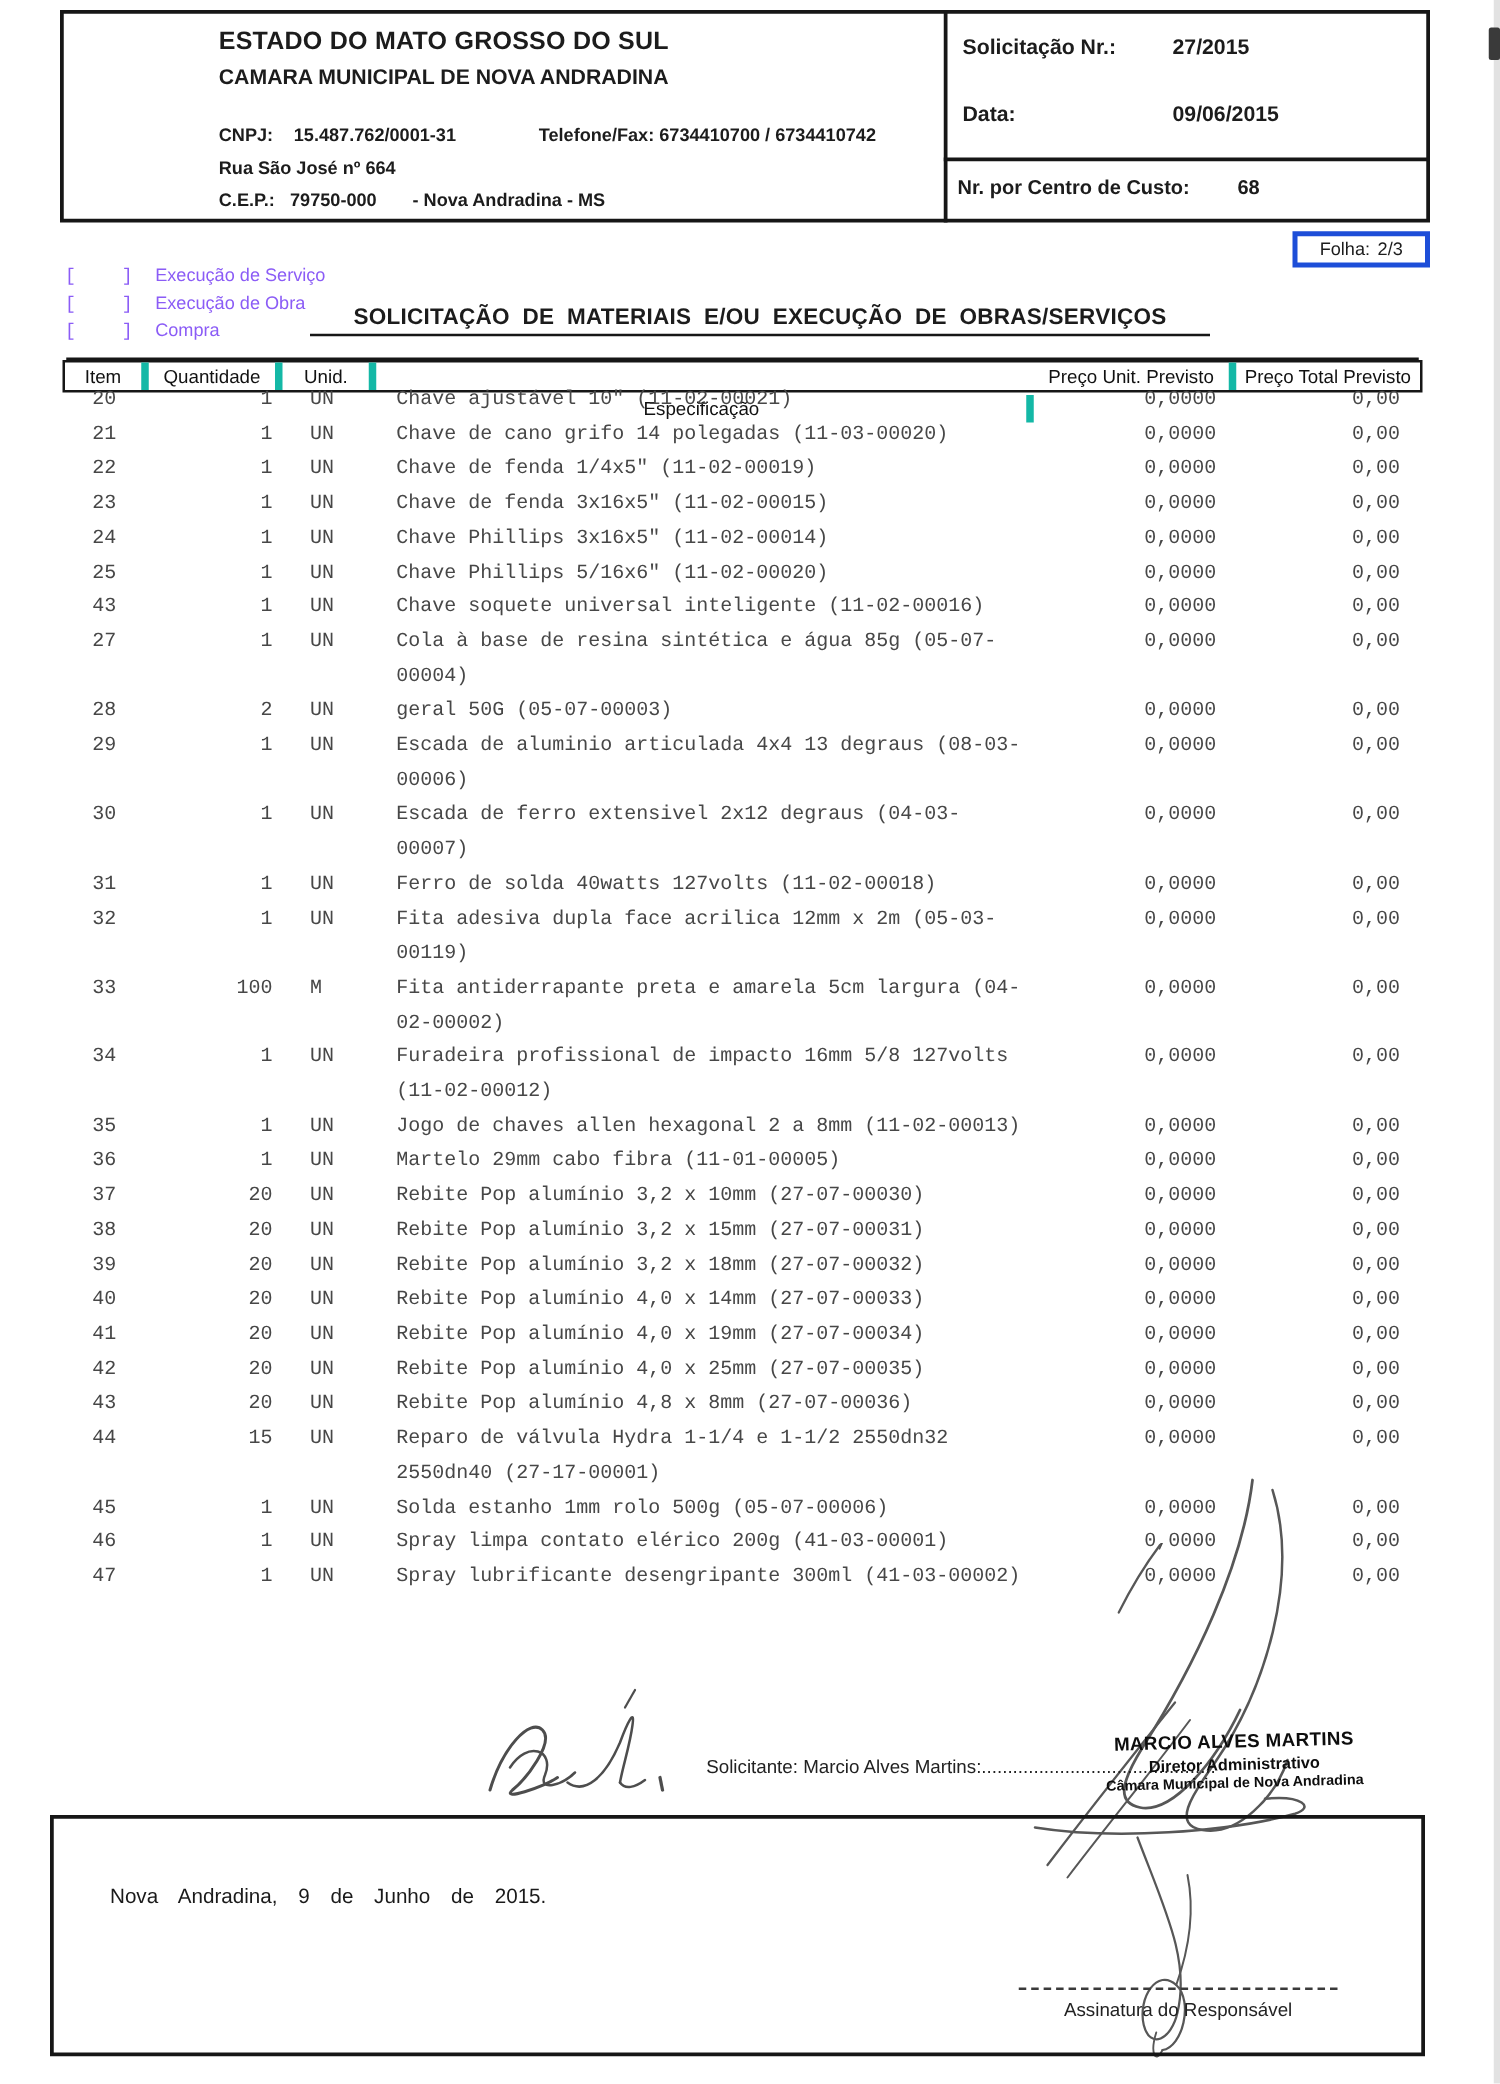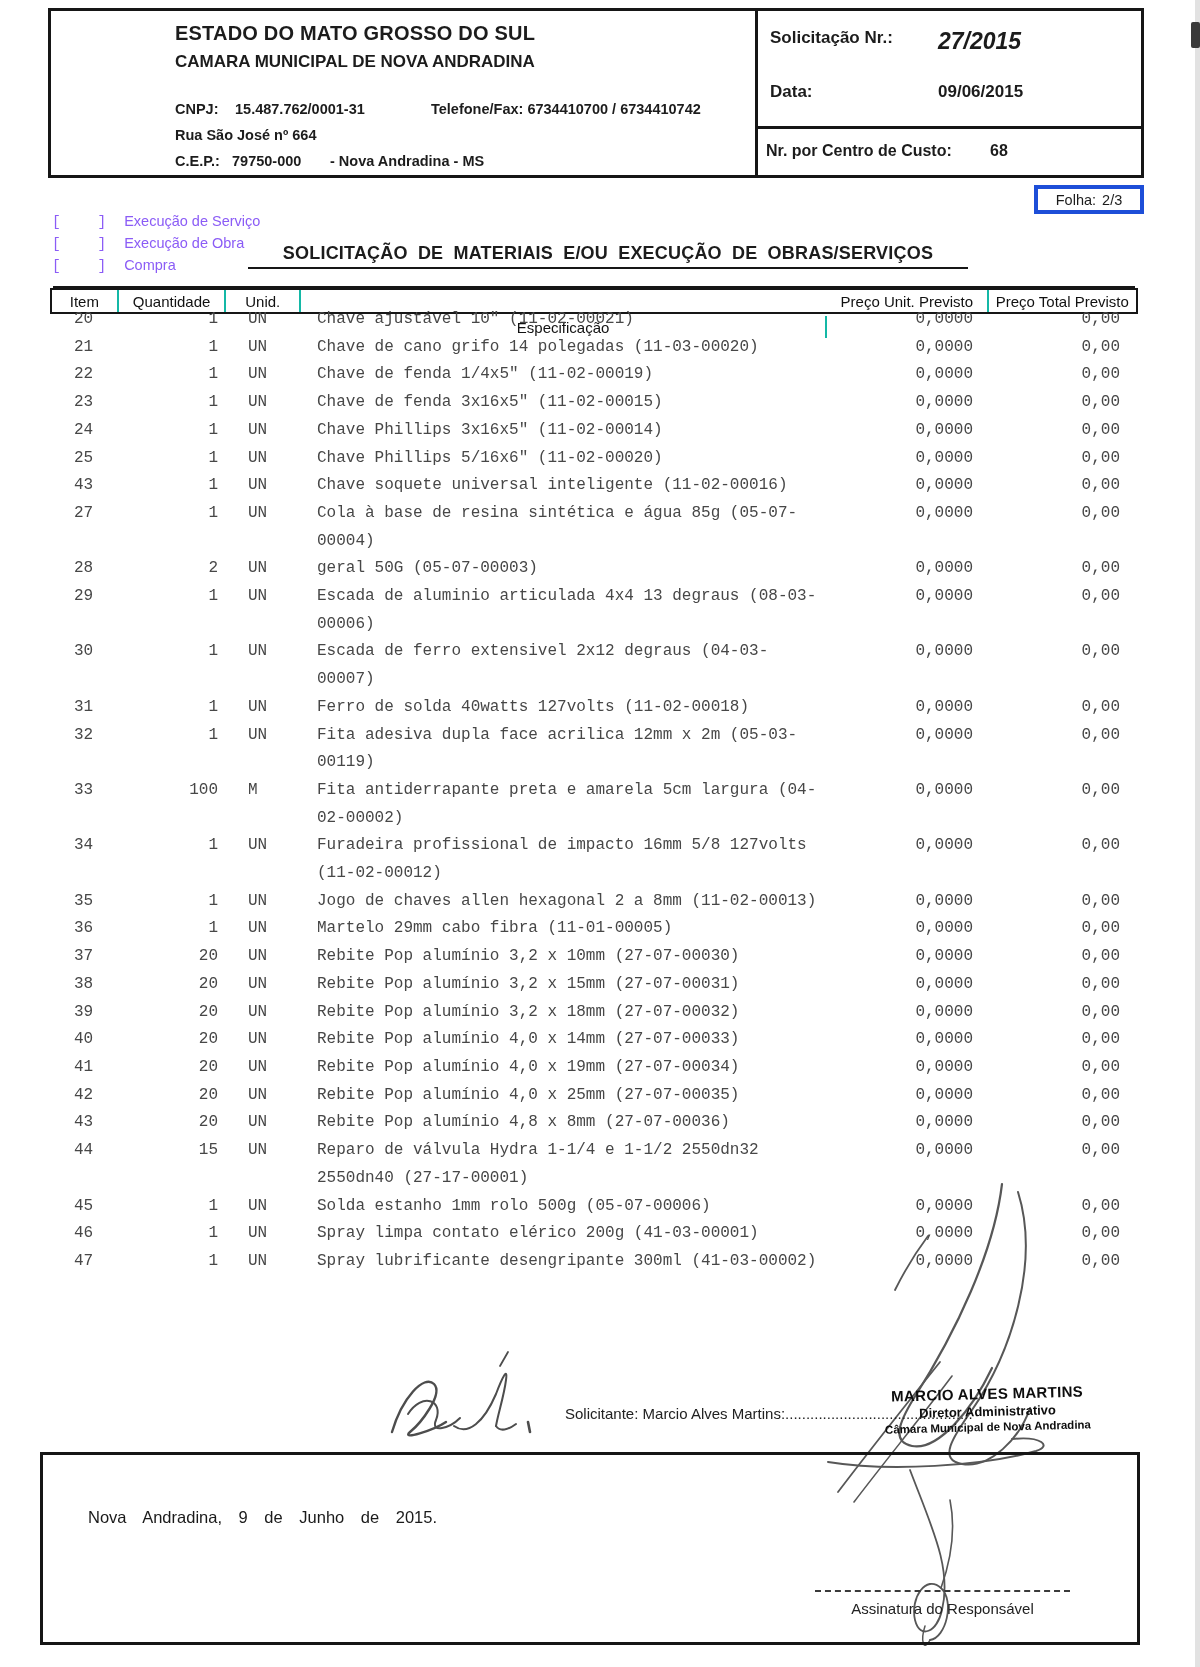--- a/index.html
+++ b/index.html
@@ -16,39 +16,39 @@
   .hdr-divider-v { position:absolute; left:755px; top:8px; width:3px; height:170px; background:#161616; }
   .hdr-divider-h { position:absolute; left:755px; top:126px; width:389px; height:3px; background:#161616; }
   .org1 { position:absolute; left:175px; top:22px; font-size:20px; font-weight:bold; letter-spacing:.2px; }
   .org2 { position:absolute; left:175px; top:52px; font-size:17px; font-weight:bold; }
   .hline { position:absolute; font-size:14.5px; font-weight:bold; }
   .cnpj-l { left:175px; top:101px; } .cnpj-v { left:235px; top:101px; }
   .tel    { left:431px; top:101px; }
   .addr   { left:175px; top:127px; }
   .cep-l  { left:175px; top:153px; } .cep-v { left:232px; top:153px; } .city { left:330px; top:153px; }
   .sol-l  { position:absolute; left:770px; top:28px;  font-size:17px; font-weight:bold; }
-  .sol-v  { position:absolute; left:938px; top:28px;  font-size:23px; font-weight:bold;font-style:italic; }
+  .sol-v  { position:absolute; left:938px; top:28px;  font-size:17px; font-weight:bold; }
   .dat-l  { position:absolute; left:770px; top:82px;  font-size:17px; font-weight:bold; }
   .dat-v  { position:absolute; left:938px; top:82px;  font-size:17px; font-weight:bold; }
   .ccc-l  { position:absolute; left:766px; top:142px; font-size:16px; font-weight:bold; }
   .ccc-v  { position:absolute; left:990px; top:142px; font-size:16px; font-weight:bold; }
   .folha-box { position:absolute; left:1034px; top:185px; width:110px; height:29px; border:4px solid #1d4ed8;
                display:flex; align-items:center; justify-content:center; gap:6px; font-size:14.5px; }
 
   
   .cb-row { position:absolute; left:52px; font-size:14.5px; color:#8b5cf6; }
   .cb-row .bra { letter-spacing:14px; font-family:"Liberation Mono", monospace; }
   .doc-title { position:absolute; left:248px; top:243px; width:720px; text-align:center;
                font-size:18px; font-weight:bold; word-spacing:5px; letter-spacing:.2px;
                border-bottom:2px solid #161616; padding-bottom:3px; }
 
   
   .thead { position:absolute; left:50px; top:288px; width:1088px; height:26px; border:2px solid #161616;
            box-shadow:0 -5px 0 -3px #161616; display:flex; font-size:15px; color:#111; }
-  .thead .th { border-right:2px solid #14b8a6; display:flex; align-items:center; justify-content:center; height:100%; }
+  .thead .th { border-right:6px solid #14b8a6; display:flex; align-items:center; justify-content:center; height:100%; }
   .thead .th:last-child { border-right:none; }
   .th.w-item{width:67px;} .th.w-qty{width:108px;} .th.w-unit{width:75px;}
   .th.w-spec{width:528px;margin-top:26px;} .th.w-pu{width:162px;} .th.w-pt{width:148px;}
 
   .tbody { position:absolute; left:50px; top:306px; width:1088px;
            font-family:"Liberation Mono","DejaVu Sans Mono", monospace; font-size:16px; color:#474747; }
   .trow { display:flex; align-items:flex-start; line-height:27.7px; }
   .c-item { width:67px;  text-align:center; }
   .c-qty  { width:101px; text-align:right; }
   .c-unit { width:60px;  margin-left:30px; }

